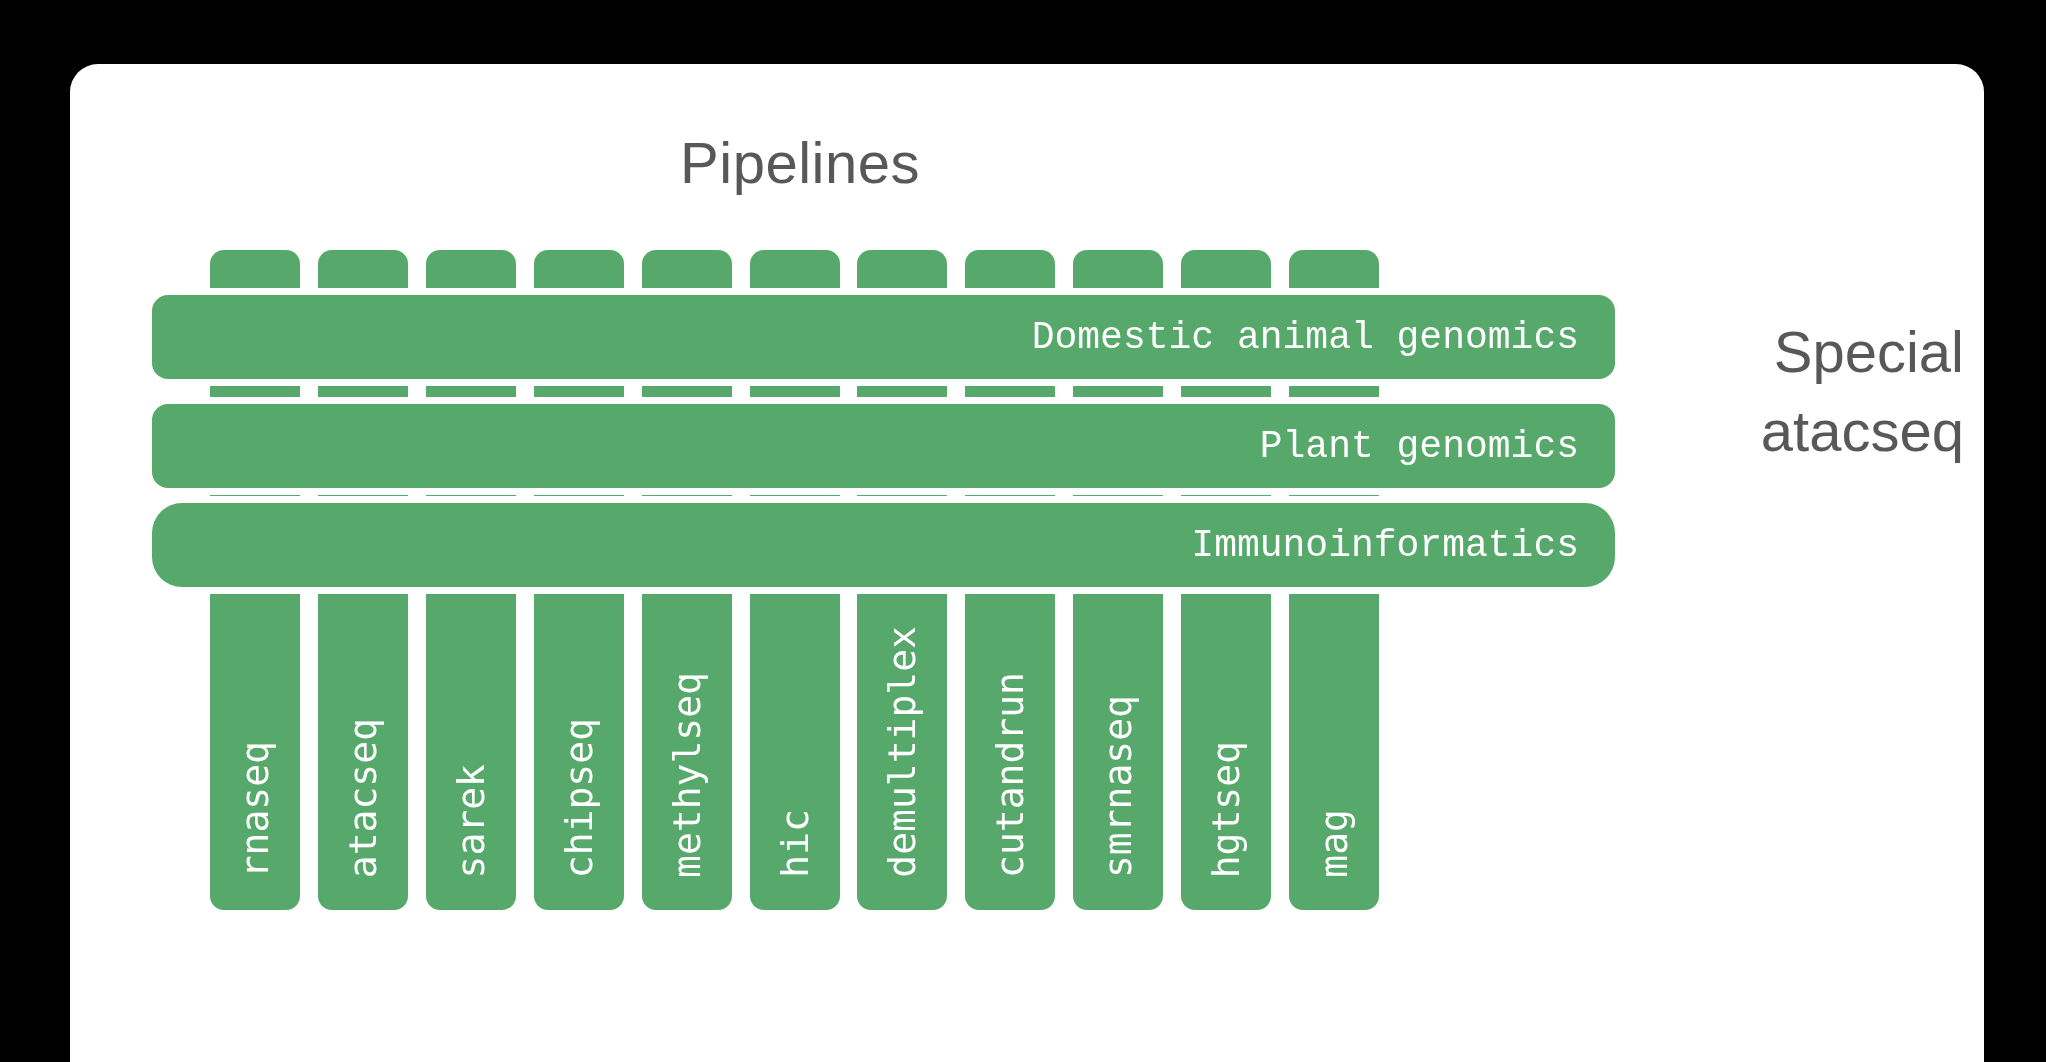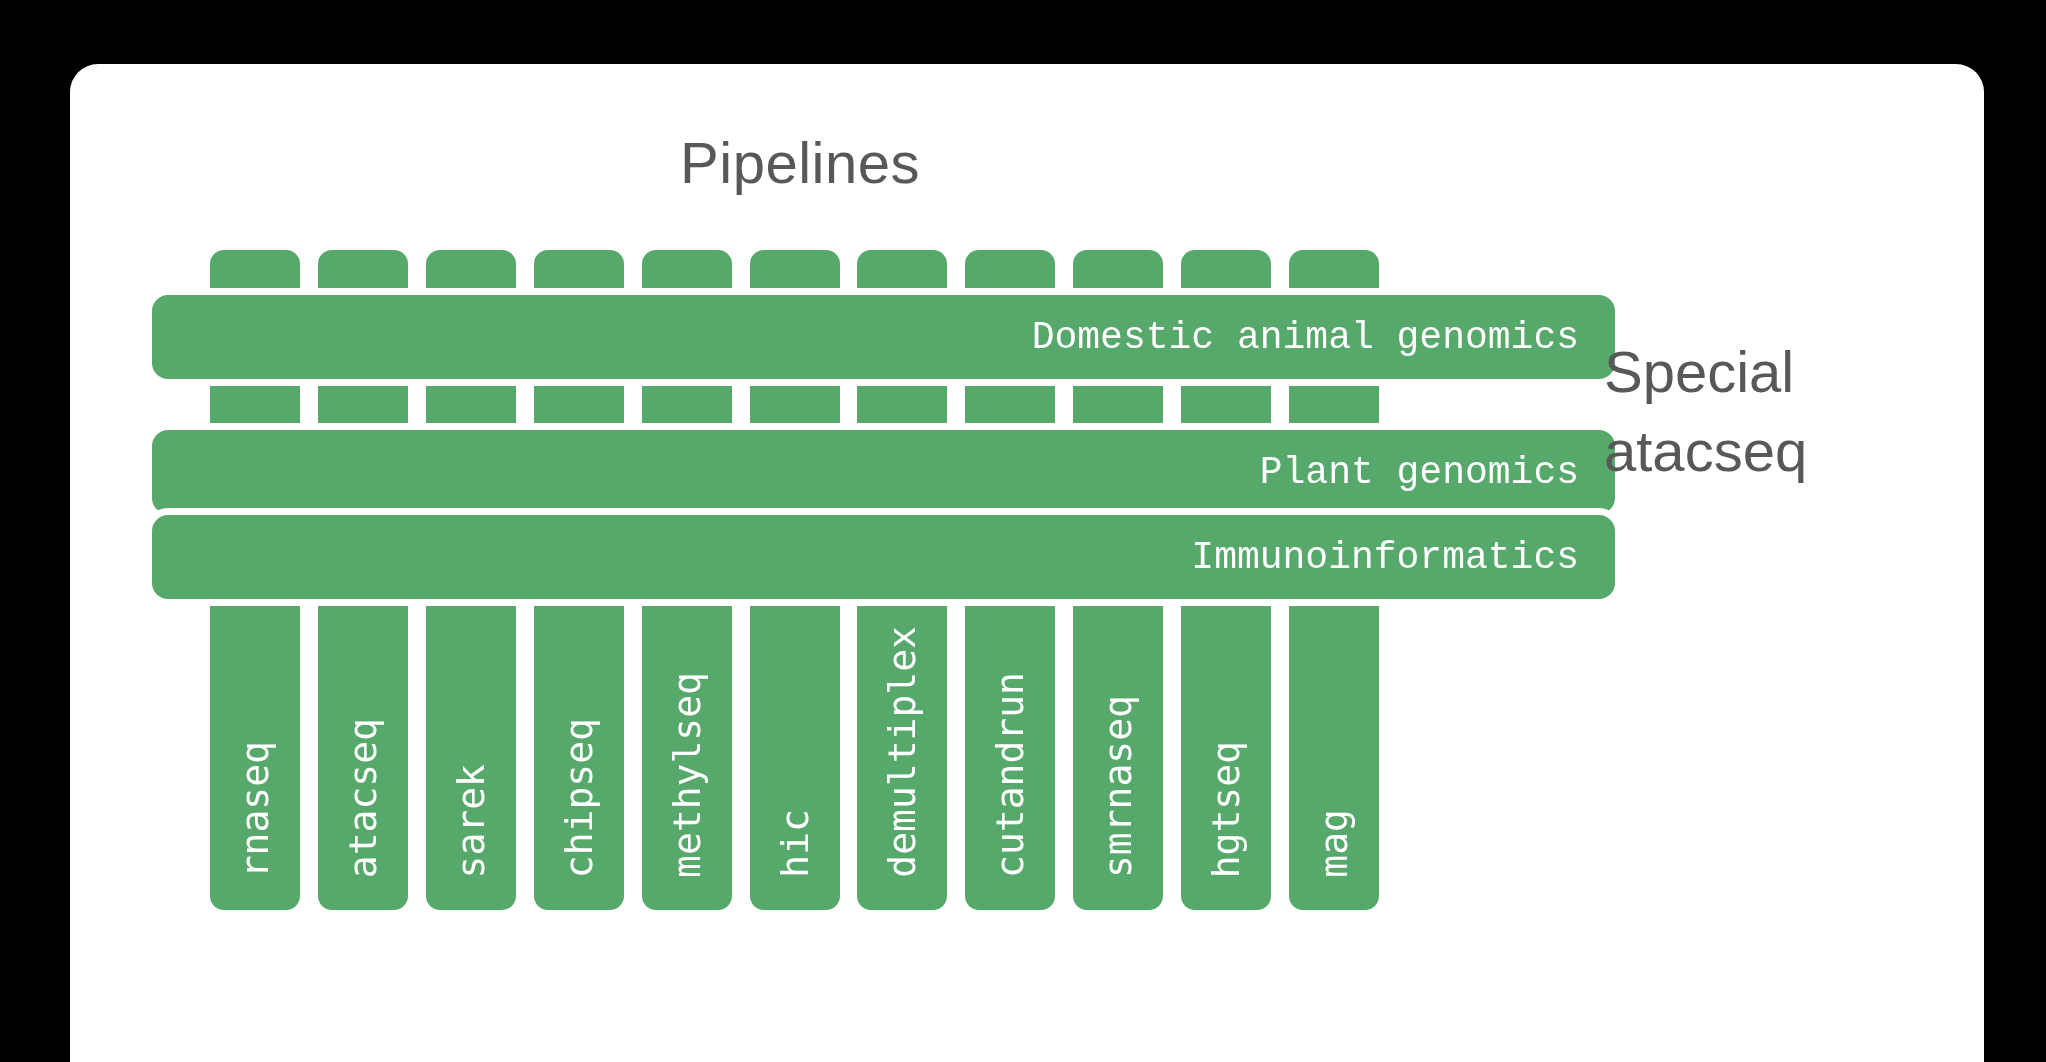--- a/index.html
+++ b/index.html
@@ -82,23 +82,23 @@
   }
   .sig-bar-label {
     font-family: Liberation Mono, monospace;
     font-size: 38px;
     color: #ffffff;
     white-space: nowrap;
   }
   .side-label {
     position: absolute;
     left: 1534px;
-    top: 268px;
+    top: 248px;
     width: 360px;
-    text-align: left;
+    text-align: right;
     color: var(--text-gray, #58585A);
     font-size: 58px;
     line-height: 79px;
     z-index: 3;
   }
   .side-label-line { display: block; }
 </style>
 </head>
 <body>
 
@@ -139,24 +139,24 @@
         </div>
         <div class="pipeline-col" style="left: 1219px;">
           <span class="pipeline-label">mag</span>
         </div>
       </div>
 
     <div class="bars-layer">
         <div class="sig-bar" style="top: 231px;">
           <span class="sig-bar-label">Domestic animal genomics</span>
         </div>
-        <div class="sig-bar" style="top: 366px;">
+        <div class="sig-bar" style="top: 340px;">
           <span class="sig-bar-label">Plant genomics</span>
         </div>
-        <div class="sig-bar" style="top: 451px;">
+        <div class="sig-bar" style="top: 439px; border-radius: 30px;">
           <span class="sig-bar-label">Immunoinformatics</span>
         </div>
       </div>
 
     <div class="side-label">
       <span class="side-label-line">Special</span>
       <span class="side-label-line">atacseq</span>
     </div>
   </div>
 </div>

